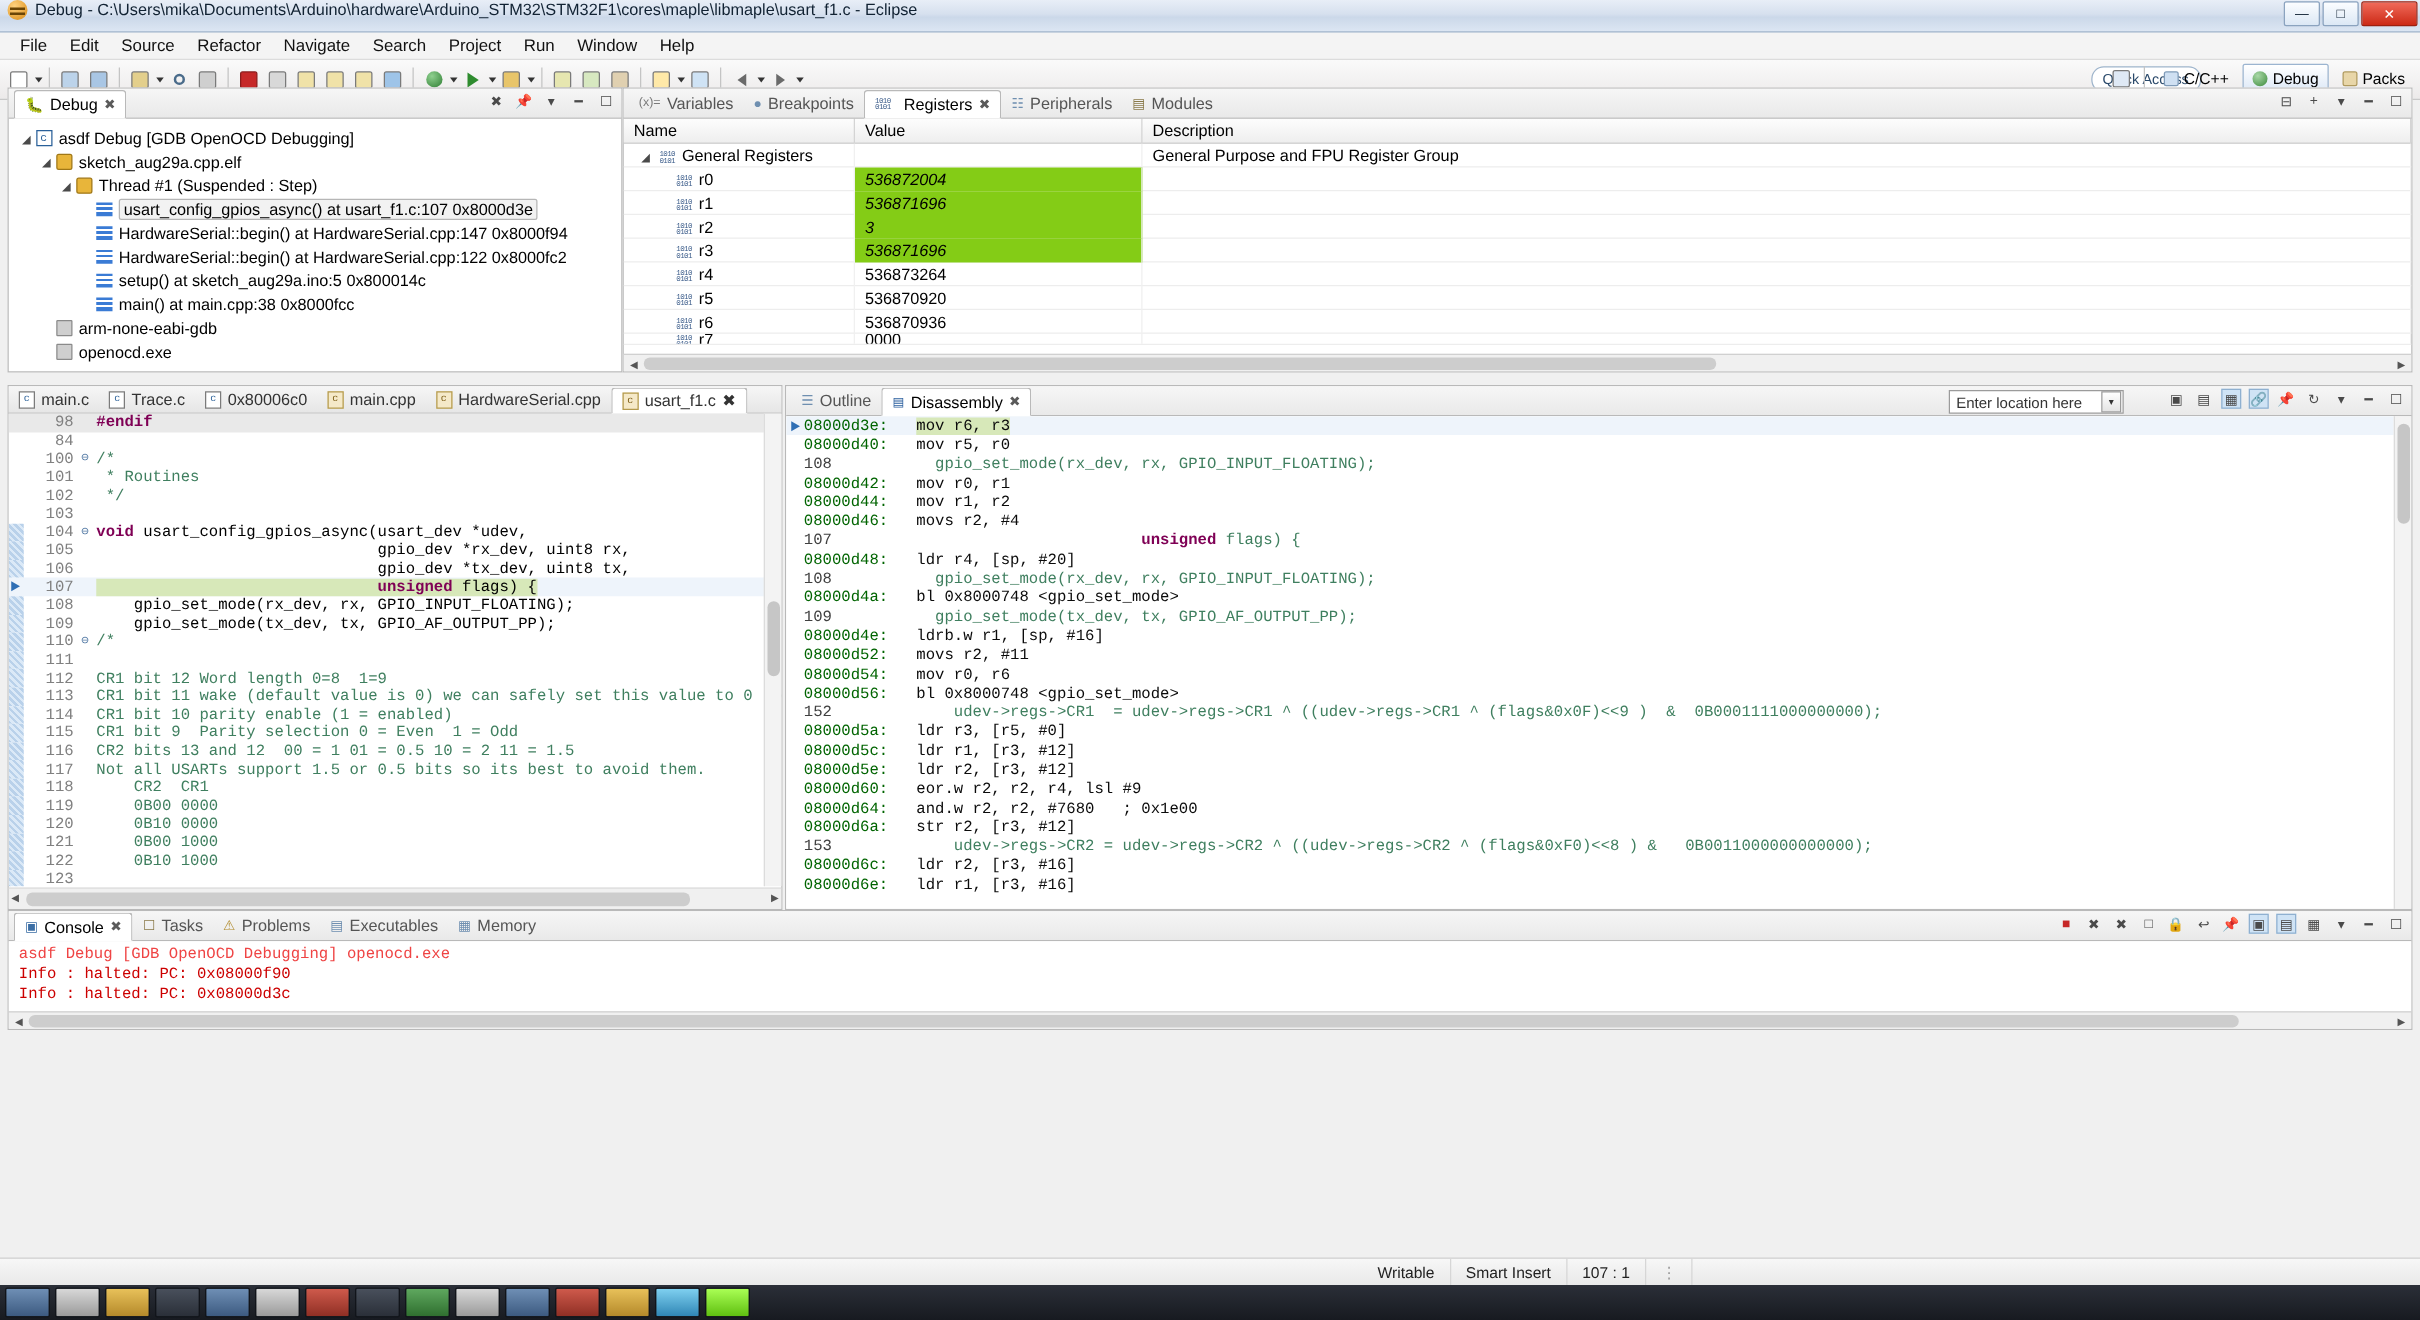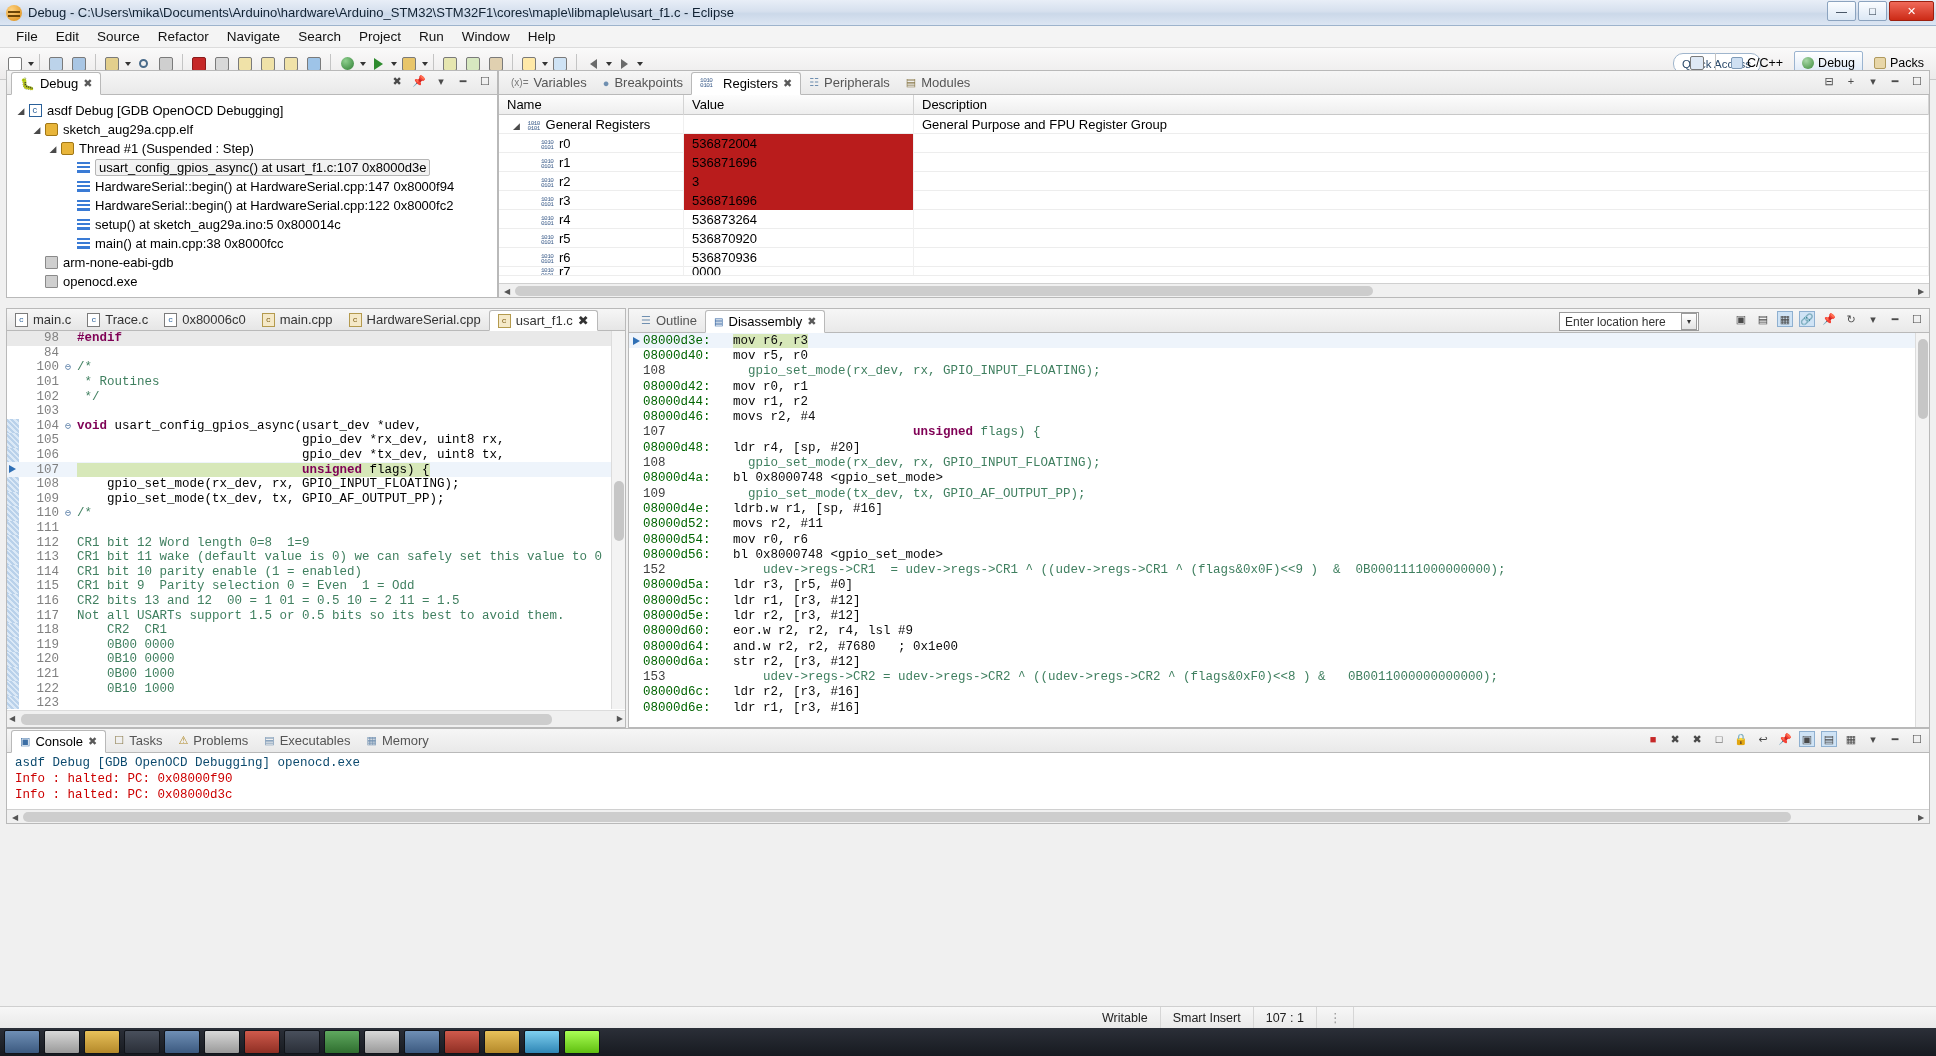--- a/index.html
+++ b/index.html
@@ -10,21 +10,21 @@
     background: #f0f0f0;
     color: #000;
     -webkit-font-smoothing: antialiased;
   }
 
   
   #titlebar {
     height: 26px;
     background: linear-gradient(180deg,#e8eef7 0%, #d6e0ee 45%, #cbd8e9 55%, #dce6f3 100%);
     border-bottom: 1px solid #9db3cc;
-    display: flex; align-items: center;
+    display: flex; align-items: flex-start;
     padding: 0 2px 0 6px;
     position: relative;
   }
   #titlebar .tb-icon {
     width: 16px; height: 16px; border-radius: 8px;
     background: radial-gradient(circle at 35% 30%, #ffd27f, #d98a14);
     margin-right: 6px; flex: none;
     position: relative;
   }
   #titlebar .tb-icon:after {
@@ -114,21 +114,21 @@
   .grid-head {
     display:flex; height:20px; background:linear-gradient(180deg,#fdfdfd,#eeeeee);
     border-bottom:1px solid #c8c8c8; font-size:13px; align-items:flex-start;
   }
   .gh { padding-left:8px; border-right:1px solid #d4d4d4; height:20px; line-height:20px; overflow:hidden;}
   .grow { display:flex; height:19px; font-size:13px; align-items:center; border-bottom:1px solid #ededed;}
   .gc { padding-left:8px; height:19px; line-height:19px; overflow:hidden; white-space:nowrap; border-right:1px solid #f0f0f0;}
   .c-name { width:185px; }
   .c-val  { width:230px; }
   .c-desc { flex:1; }
-  .val-hl { background:#b91c1c; }
+  .val-hl { background:#84cc16;font-style:italic; }
   .reg-ico { display:inline-block; width:14px; height:11px; vertical-align:-1px; margin-right:4px;
     font-family:"Liberation Mono",monospace; font-size:6px; line-height:5px; color:#3b5c8a; letter-spacing:-0.5px;}
   .scroll-x { position:absolute; left:0; right:0; bottom:0; height:14px; background:#f0f0f0; border-top:1px solid #d0d0d0;}
   .scroll-x .thumb{ position:absolute; left:16px; width:60%; top:2px; height:10px; background:#cdcdcd; border-radius:5px;}
   .sx-arrow{position:absolute;top:2px;width:12px;height:10px;font-size:8px;display:flex;align-items:center;justify-content:center;color:#555;}
 
   
   #editorPanel { left:6px; top:308px; width:620px; height:420px; }
   .etabs { height:22px; display:flex; align-items:flex-end; background:linear-gradient(180deg,#f6f6f6,#e6e6e6); border-bottom:1px solid #b9b9b9;}
   .etab { display:flex;align-items:center;gap:5px;height:21px;padding:0 8px;font-size:13px;color:#333;white-space:nowrap;}
@@ -162,21 +162,21 @@
   .dins{ padding-left:8px; color:#0b0b0b;}
   .dsrc{ color:#3f7f5f; }
   .loc-input{ position:absolute; right:230px; top:3px; width:140px; height:19px; border:1px solid #9b9b9b; background:#fff; font-size:12px; display:flex; align-items:center; padding-left:5px; color:#333;}
   .loc-caret{ position:absolute; right:232px; top:4px; width:16px;height:17px; border:1px solid #9b9b9b; background:linear-gradient(180deg,#fff,#e4e4e4); display:flex;align-items:center;justify-content:center;}
 
   
   #consolePanel { left:6px; top:728px; width:1924px; height:96px; }
   .console-body{ position:absolute; left:0; right:0; top:24px; bottom:14px; background:#fff; padding:3px 0 0 8px; font-family:"Liberation Mono",monospace; font-size:12.5px;}
   .cl { height:16px; }
   .cl.red{ color:#cc0000; }
-  .cl.blk{ color:#0c4a6e; }
+  .cl.blk{ color:#ef4444; }
 
   
   #statusbar{ position:absolute; left:0; bottom:28px; width:1936px; height:22px;
     background:linear-gradient(180deg,#f7f7f7,#e9e9e9); border-top:1px solid #cfcfcf;
     display:flex; align-items:center; font-size:12.5px; color:#222;}
   .sb-cell{ padding:0 12px; border-right:1px solid #d6d6d6; height:22px; line-height:22px; }
 
   
   #taskbar{ position:absolute; left:0; bottom:0; width:1936px; height:28px;
     background: linear-gradient(180deg,#2b2f38 0%, #171a20 100%); display:flex; align-items:center; gap:4px; padding-left:4px;}

